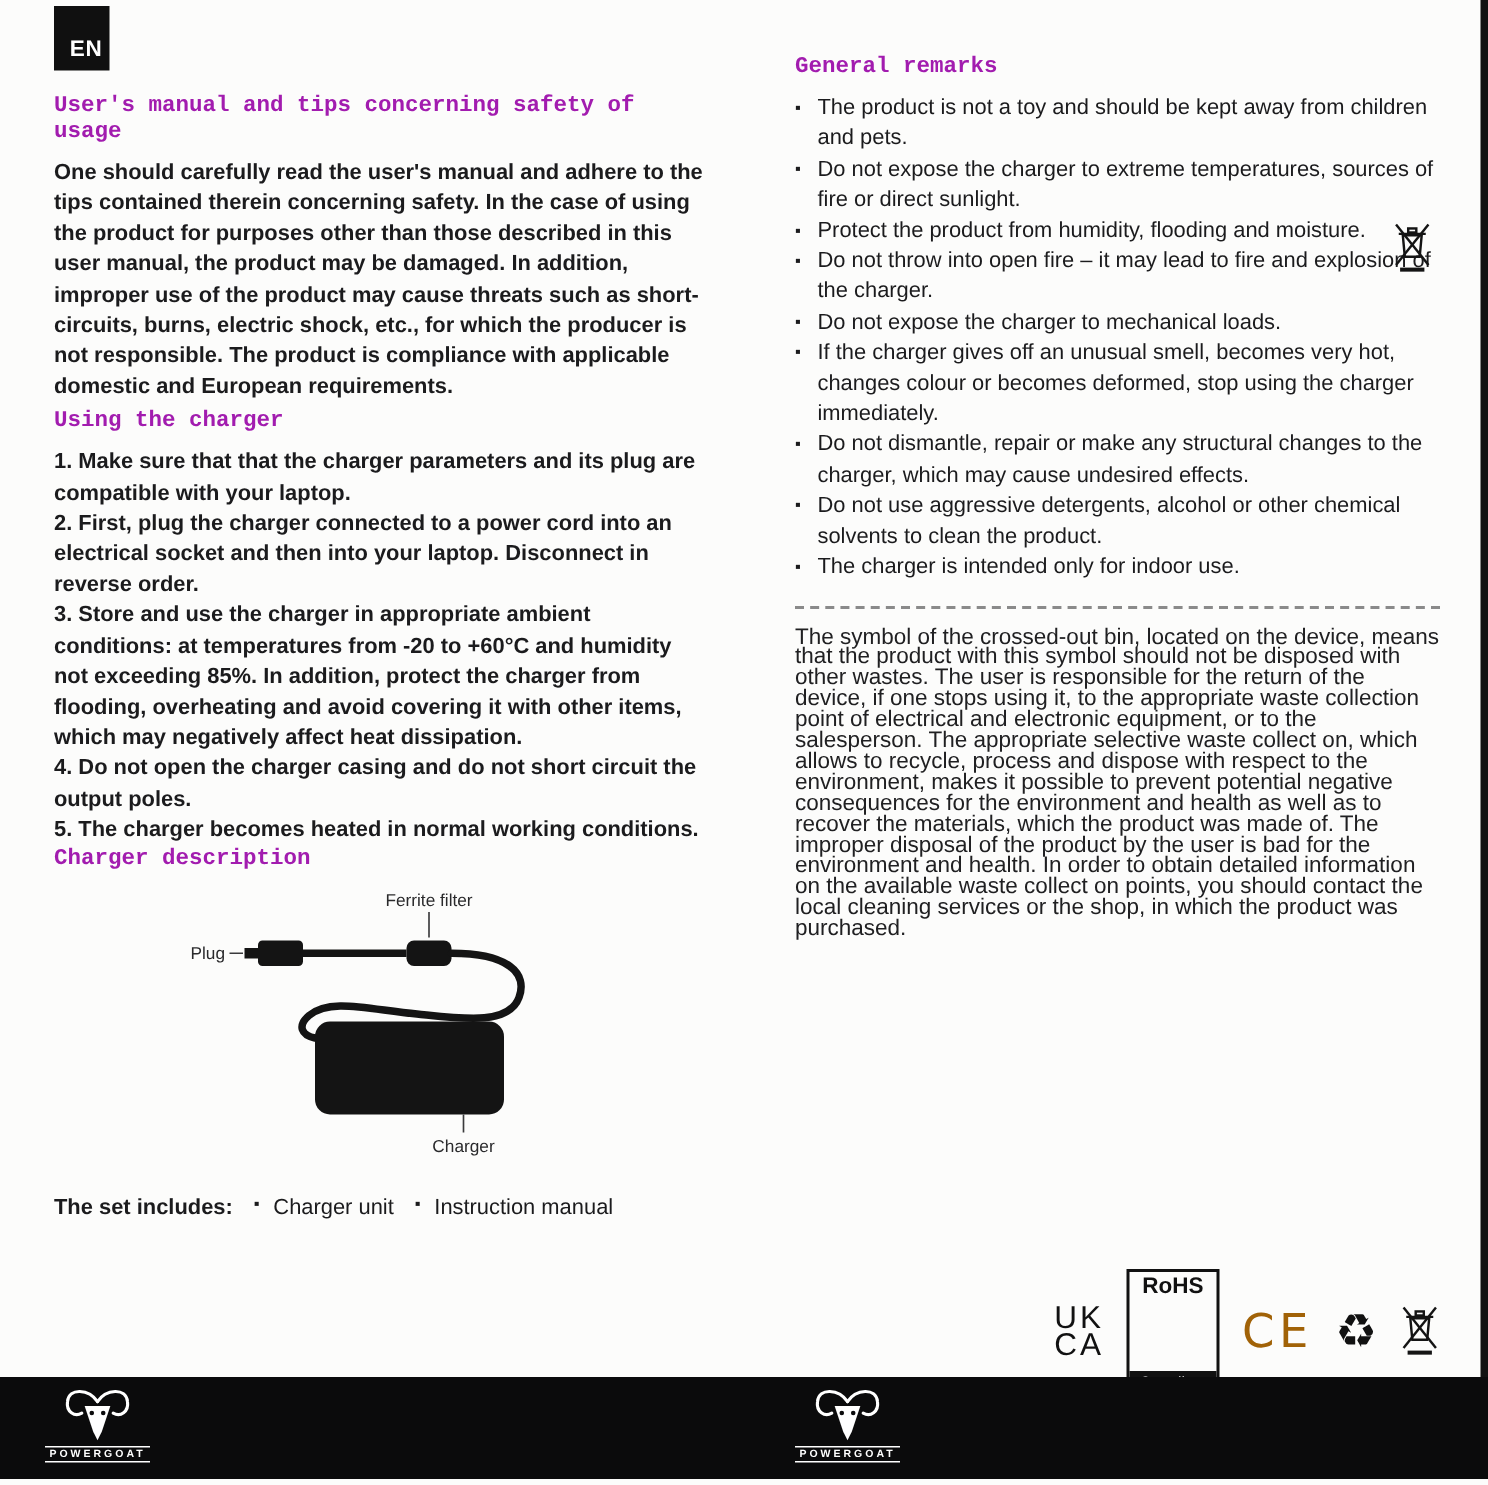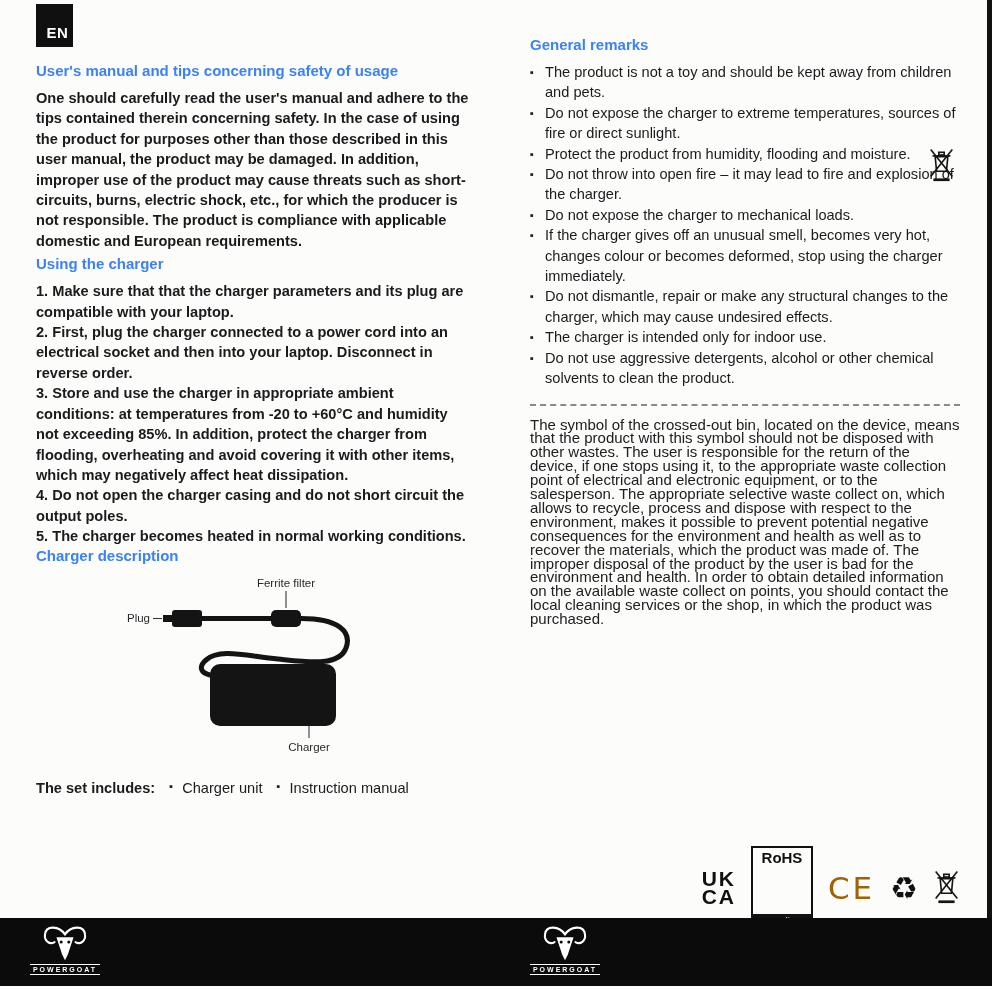--- a/index.html
+++ b/index.html
@@ -21,21 +21,21 @@
     background:#121212;
   }
   .lang-badge {
     position:absolute; left:36px; top:4px; width:37px; height:43px;
     background:#101010; color:#fff; font-weight:bold; font-size:15px;
     display:flex; align-items:flex-end; justify-content:center;
     padding:0 0 6px 6px; letter-spacing:0.5px;
   }
   .col-left  { position:absolute; left:36px;  top:62px; width:433px; }
   .col-right { position:absolute; left:530px; top:36px; width:430px; }
-  h2.section { font-size:15px; font-weight:bold; margin:0 0 9px 0; color:#3b82f6; }
+  h2.section { font-size:15px; font-weight:bold; margin:0 0 9px 0; color:#a21caf;font-family:Liberation Mono, monospace; }
   .gap-top { margin-top:16px; }
   p.body, .step { font-size:14.6px; line-height:20.4px; margin:0;font-weight:bold; }
   p.body { margin-bottom:4px; }
   .bullet {
     position:relative; padding-left:15px;
     font-size:14.6px; line-height:20.4px;
   }
   .bullet::before {
     content:"▪"; position:absolute; left:0; top:0; font-size:11px; color:#1b1b1d;
   }
@@ -53,21 +53,21 @@
     margin:15px 0 12px 0; width:100%;
   }
   .disposal-heading { font-size:11.8px; font-weight:bold; margin:0 0 7px 0; color:#161618; }
   .fineprint { font-size:15px; line-height:13.9px; margin:0; color:#202022; }
   .weee-top { position:absolute; left:928px; top:146px; }
   
   .certs {
     position:absolute; left:530px; top:846px; width:430px;
     display:flex; justify-content:flex-end; align-items:center; gap:15px;
   }
-  .ukca { font-weight:bold; font-size:21px; line-height:18px; letter-spacing:2px; color:#111; }
+  .ukca { font-weight:normal; font-size:21px; line-height:18px; letter-spacing:2px; color:#111; }
   .rohs { border:2.5px solid #111; min-width:62px; }
   .rohs-top { font-weight:bold; font-size:15px; text-align:center; padding:1px 6px 0 6px; color:#111; }
   .rohs-bottom { background:#111; color:#fff; font-size:9px; text-align:center; padding:2px 3px; letter-spacing:0.3px;margin-top:48px; }
   .ce { font-size:31px; letter-spacing:3px; font-weight:400; color:#a16207; font-family:"DejaVu Sans",sans-serif; }
   .recycle { font-size:31px; line-height:1; color:#111; font-family:"DejaVu Sans",sans-serif; }
   
   .footer {
     position:absolute; left:0; top:918px; width:992px; height:68px;
     background:#0b0b0c;
   }
@@ -143,22 +143,22 @@
   <div class="col-right">
     <h2 class="section">General remarks</h2>
     <div>
       <div class="bullet">The product is not a toy and should be kept away from children and pets.</div>
       <div class="bullet">Do not expose the charger to extreme temperatures, sources of fire or direct sunlight.</div>
       <div class="bullet">Protect the product from humidity, flooding and moisture.</div>
       <div class="bullet">Do not throw into open fire – it may lead to fire and explosion of the charger.</div>
       <div class="bullet">Do not expose the charger to mechanical loads.</div>
       <div class="bullet">If the charger gives off an unusual smell, becomes very hot, changes colour or becomes deformed, stop using the charger immediately.</div>
       <div class="bullet">Do not dismantle, repair or make any structural changes to the charger, which may cause undesired effects.</div>
+      <div class="bullet">Do not use aggressive detergents, alcohol or other chemical solvents to clean the product.</div>
       <div class="bullet">The charger is intended only for indoor use.</div>
-      <div class="bullet">Do not use aggressive detergents, alcohol or other chemical solvents to clean the product.</div>
     </div>
 
     <hr class="divider">
 
     <p class="fineprint">The symbol of the crossed-out bin, located on the device, means that the product with this symbol should not be disposed with other wastes. The user is responsible for the return of the device, if one stops using it, to the appropriate waste collection point of electrical and electronic equipment, or to the salesperson. The appropriate selective waste collect on, which allows to recycle, process and dispose with respect to the environment, makes it possible to prevent potential negative consequences for the environment and health as well as to recover the materials, which the product was made of. The improper disposal of the product by the user is bad for the environment and health. In order to obtain detailed information on the available waste collect on points, you should contact the local cleaning services or the shop, in which the product was purchased.</p>
   </div>
 
   <div class="weee-top">
     <svg viewBox="0 0 30 40" width="27" height="36">
       <g stroke="#141414" stroke-width="1.8" fill="none">

